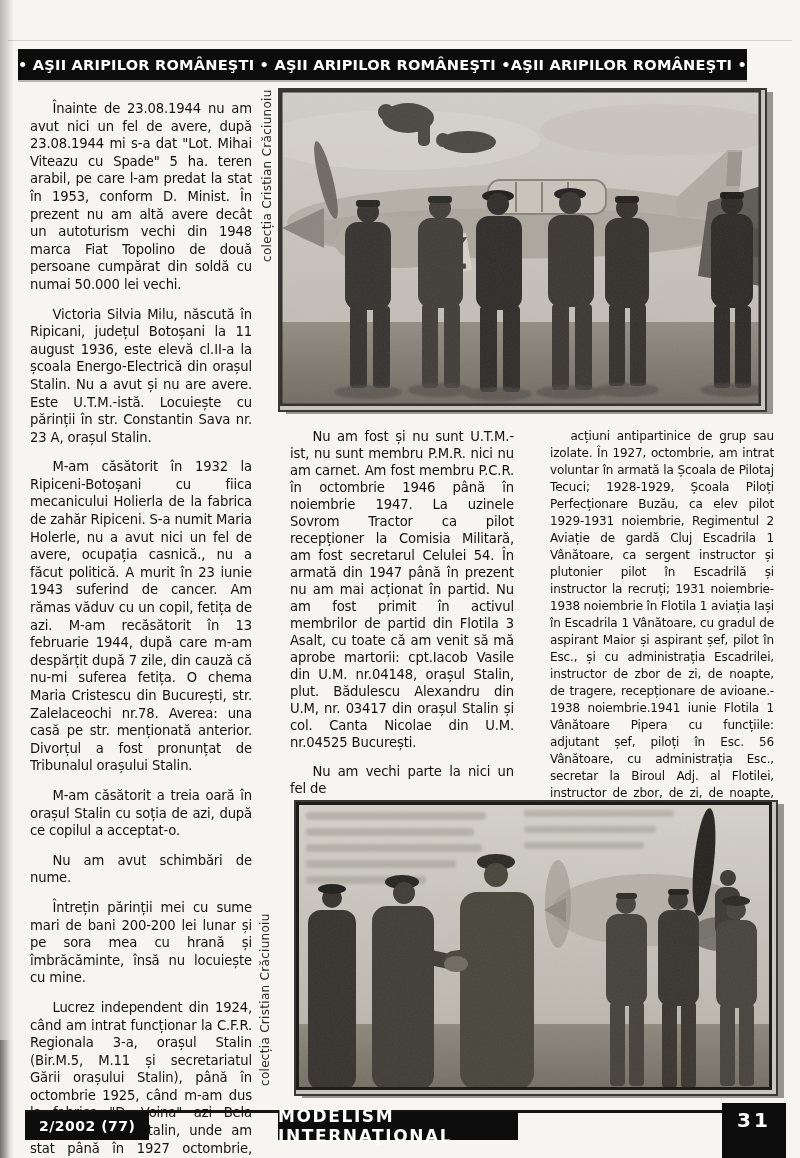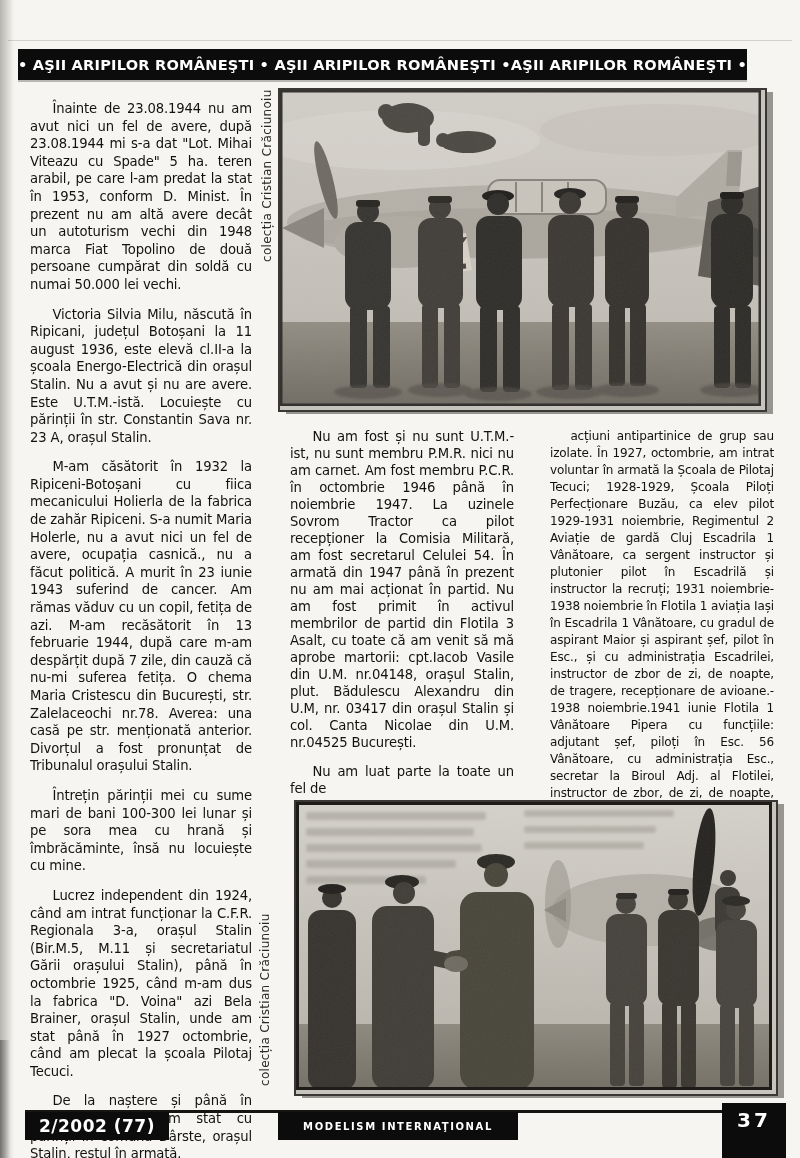--- a/index.html
+++ b/index.html
@@ -74,23 +74,23 @@
   .v-caption-top{left:260px;top:90px;height:172px;}
   .v-caption-bottom{left:258px;top:906px;height:180px;}
   
   .footer-rule{
     position:absolute;left:25px;top:1110px;width:700px;height:3px;background:#161513;
   }
   .footer-box{
     position:absolute;background:var(--banner-bg);color:#fff;font-weight:bold;
     display:flex;align-items:center;
   }
-  .issue-box{left:25px;top:1112px;height:28px;padding:0 14px;font-size:17px;letter-spacing:.5px;}
+  .issue-box{left:25px;top:1112px;height:28px;padding:0 14px;font-size:14px;letter-spacing:.5px;}
   .mag-box{left:278px;top:1112px;width:240px;height:28px;justify-content:center;
-    font-size:10px;letter-spacing:1.6px;}
+    font-size:17px;letter-spacing:1.6px;}
   .pageno-box{left:722px;top:1103px;width:64px;height:55px;
     justify-content:center;align-items:flex-start;padding-top:5px;
     font-size:20px;letter-spacing:3px;}
 </style>
 </head>
 <body>
 
 <div class="page">
 
   <div class="edge-shadow-left"></div>
@@ -98,21 +98,23 @@
   <div class="scan-topline"></div>
 
   <div class="banner">
     <span>• AŞII ARIPILOR ROMÂNEŞTI • AŞII ARIPILOR ROMÂNEŞTI •AŞII ARIPILOR ROMÂNEŞTI •</span>
   </div>
 
   <div class="col col-left">
     <p>Înainte de 23.08.1944 nu am avut nici un fel de avere, după 23.08.1944 mi s-a dat "Lot. Mihai Viteazu cu Spade" 5 ha. teren arabil, pe care l-am predat la stat în 1953, conform D. Minist. În prezent nu am altă avere decât un autoturism vechi din 1948 marca Fiat Topolino de două persoane cumpărat din soldă cu numai 50.000 lei vechi.</p>
     <p>Victoria Silvia Milu, născută în Ripicani, județul Botoșani la 11 august 1936, este elevă cl.II-a la școala Energo-Electrică din orașul Stalin. Nu a avut și nu are avere. Este U.T.M.-istă. Locuiește cu părinții în str. Constantin Sava nr. 23 A, orașul Stalin.</p>
     <p>M-am căsătorit în 1932 la Ripiceni-Botoșani cu fiica mecanicului Holierla de la fabrica de zahăr Ripiceni. S-a numit Maria Holerle, nu a avut nici un fel de avere, ocupația casnică., nu a făcut politică. A murit în 23 iunie 1943 suferind de cancer. Am rămas văduv cu un copil, fetița de azi. M-am recăsătorit în 13 februarie 1944, după care m-am despărțit după 7 zile, din cauză că nu-mi suferea fetița. O chema Maria Cristescu din București, str. Zalelaceochi nr.78. Averea: una casă pe str. menționată anterior. Divorțul a fost pronunțat de Tribunalul orașului Stalin.</p>
-    <p>Întrețin părinții mei cu sume mari de bani 100-300 lei lunar și pe sora mea cu hrană și îmbrăcăminte, însă nu locuiește cu mine.</p>
+    <p>M-am căsătorit a treia oară în orașul Stalin cu soția de azi, după ce copilul a acceptat-o.</p>
+    <p>Nu am avut schimbări de nume.</p>
+    <p>Întrețin părinții mei cu sume mari de bani 200-200 lei lunar și pe sora mea cu hrană și îmbrăcăminte, însă nu locuiește cu mine.</p>
     <p>Lucrez independent din 1924, când am intrat funcționar la C.F.R. Regionala 3-a, orașul Stalin (Bir.M.5, M.11 și secretariatul Gării orașului Stalin), până în octombrie 1925, când m-am dus la fabrica "D. Voina" azi Bela Brainer, orașul Stalin, unde am stat până în 1927 octombrie, când am plecat la școala Pilotaj Tecuci.</p>
     <p>De la naștere și până în octombrie 1927 am stat cu părinții în comuna Dârste, orașul Stalin, restul în armată.</p>
     <p>Am patru clase primare în comuna Dârste 1912-1919.</p>
     <p>Am patru clase liceu real Dr. Ion Meșuta, orașul Dârste 1919-1923, am rămas un an repetent în anul 4.</p>
   </div>
 
   <div class="photo photo-top">
     <svg width="481" height="316" viewBox="0 0 481 316">
       <defs>
         <linearGradient id="skyT" x1="0" y1="0" x2="0" y2="1">
@@ -212,21 +214,21 @@
         </g>
       </g>
       <rect width="481" height="316" filter="url(#grain)" opacity=".20"></rect>
       <rect x="1" y="1" width="479" height="314" fill="none" stroke="#35332f" stroke-width="3"></rect>
     </svg>
   </div>
   <div class="v-caption v-caption-top">colecția Cristian Crăciunoiu</div>
 
   <div class="col col-mid">
     <p>Nu am fost și nu sunt U.T.M.-ist, nu sunt membru P.M.R. nici nu am carnet. Am fost membru P.C.R. în octombrie 1946 până în noiembrie 1947. La uzinele Sovrom Tractor ca pilot recepționer la Comisia Militară, am fost secretarul Celulei 54. În armată din 1947 până în prezent nu am mai acționat în partid. Nu am fost primit în activul membrilor de partid din Flotila 3 Asalt, cu toate că am venit să mă aprobe martorii: cpt.Iacob Vasile din U.M. nr.04148, orașul Stalin, plut. Bădulescu Alexandru din U.M, nr. 03417 din orașul Stalin și col. Canta Nicolae din U.M. nr.04525 București.</p>
-    <p>Nu am luat parte la toate un fel de</p>
+    <p>Nu am vechi parte la nici un fel de</p>
   </div>
 
   <div class="col col-right">
     <p>acțiuni antipartinice de grup sau izolate. În 1927, octombrie, am intrat voluntar în armată la Școala de Pilotaj Tecuci; 1928-1929, Școala Piloți Perfecționare Buzău, ca elev pilot 1929-1931 noiembrie, Regimentul 2 Aviație de gardă Cluj Escadrila 1 Vânătoare, ca sergent instructor și plutonier pilot în Escadrilă și instructor la recruți; 1931 noiembrie-1938 noiembrie în Flotila 1 aviația Iași în Escadrila 1 Vânătoare, cu gradul de aspirant Maior și aspirant șef, pilot în Esc., și cu administrația Escadrilei, instructor de zbor de zi, de noapte, de tragere, recepționare de avioane.- 1938 noiembrie.1941 iunie Flotila 1 Vânătoare Pipera cu funcțiile: adjutant șef, piloți în Esc. 56 Vânătoare, cu administrația Esc., secretar la Biroul Adj. al Flotilei, instructor de zbor, de zi, de noapte, fără vizibilitate, de</p>
   </div>
 
   <div class="photo photo-bottom">
     <svg width="476" height="288" viewBox="0 0 476 288">
       <defs>
         <linearGradient id="skyB" x1="0" y1="0" x2="0" y2="1">
@@ -320,16 +322,16 @@
   <div class="v-caption v-caption-bottom">colecția Cristian Crăciunoiu</div>
 
   <div class="footer-rule"></div>
   <div class="footer-box issue-box">
     <span>2/2002 (77)</span>
   </div>
   <div class="footer-box mag-box">
     <span>MODELISM INTERNAŢIONAL</span>
   </div>
   <div class="footer-box pageno-box">
-    <span>37</span>
+    <span>31</span>
   </div>
 
 </div>
 
 </body></html>

